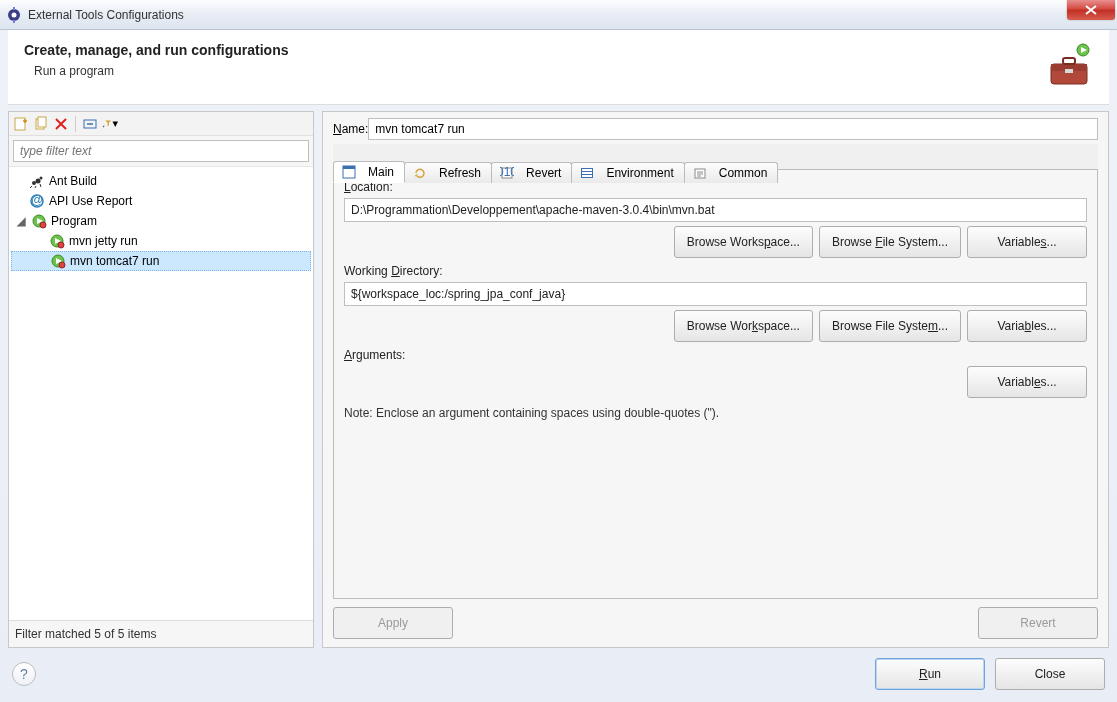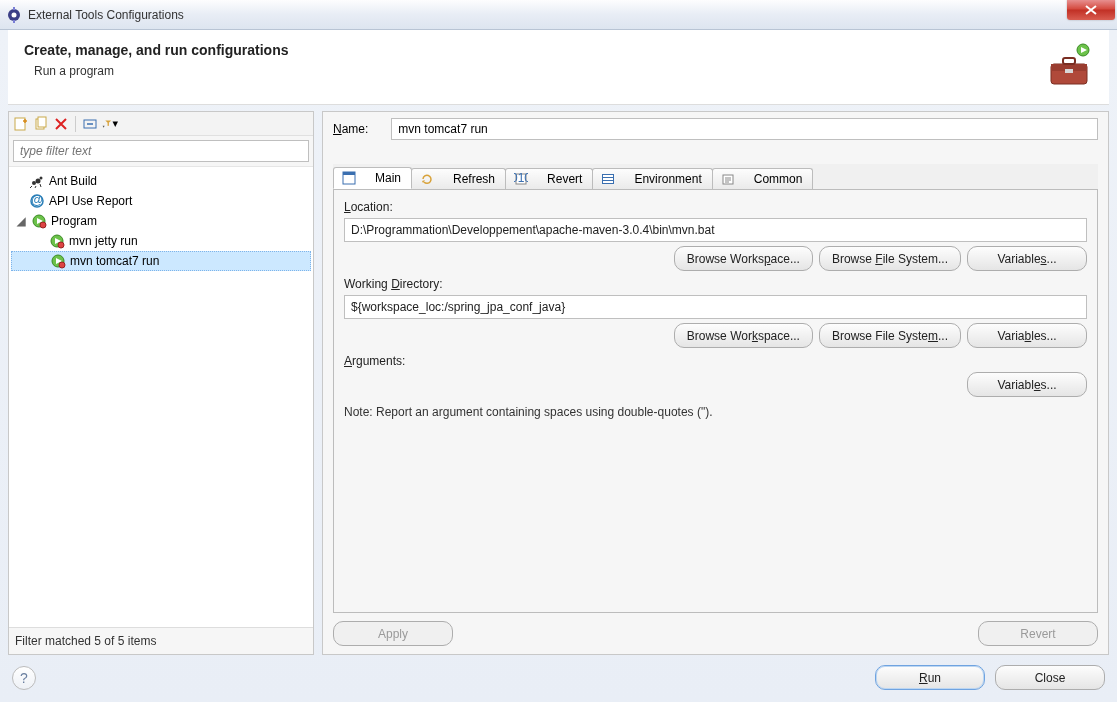--- a/index.html
+++ b/index.html
@@ -30,36 +30,36 @@
 .tree { flex:1; background:#fff; padding:4px 2px; overflow:auto; border-top:1px solid #e6e6e6;}
 .tree-item { display:flex; align-items:center; padding:2px 4px; gap:4px; white-space:nowrap;}
 .tree-item.child { padding-left: 38px; }
 .tree-item.l1 { padding-left: 18px; }
 .tree-item.selected { background:#cce8ff; border:1px dotted #7eb4ea; padding-top:1px; padding-bottom:1px;}
 .expander { width:12px; display:inline-flex; justify-content:center; cursor:pointer; color:#666; }
 .node-icon { width:16px; height:16px; display:inline-flex; align-items:center; justify-content:center;}
 .left-status { border-top:1px solid #ddd; padding:6px; color:#333; background:#f6f6f6;}
 
 .right-pane { flex:1; border:1px solid #c8c8c8; background:#f6f6f6; display:flex; flex-direction:column; padding:6px 10px 8px 10px; min-width:0;}
-.name-row { display:flex; align-items:center; gap:23px; margin-bottom:24px;}
+.name-row { display:flex; align-items:center; gap:0; margin-bottom:4px;}
 .name-row label { }
 .underlined-char { text-decoration: underline; }
 .text-input { flex:1; border:1px solid #bfbfbf; padding:3px 6px; height:22px; background:#fff; outline:none;}
 
 .tabbar { display:flex; align-items:flex-end; border-bottom:1px solid #bcbcbc; background:#f0f0f0; height:26px; position:relative;}
-.tab { display:flex; align-items:center; gap:19px; padding:3px 10px 3px 8px; border:1px solid #bcbcbc; border-bottom:none; margin-right:-1px; background:linear-gradient(#fdfdfd,#eaeaea); border-radius:3px 3px 0 0; cursor:pointer; position:relative; top:0;text-align:center;}
+.tab { display:flex; align-items:center; gap:12px; padding:3px 10px 3px 8px; border:1px solid #bcbcbc; border-bottom:none; margin-right:-1px; background:linear-gradient(#fdfdfd,#eaeaea); border-radius:3px 3px 0 0; cursor:pointer; position:relative; top:14px;text-align:center;}
 .tab.active { background:#fff; border-bottom:1px solid #fff; font-weight:normal; z-index:2;}
 .tab-icon { width:14px; height:14px; display:inline-flex; align-items:center; justify-content:center;}
 
 .tab-content { flex:1; border:1px solid #bcbcbc; border-top:none; background:#f6f6f6; padding:10px; display:flex; flex-direction:column; gap:6px; overflow:auto;}
 .group { display:flex; flex-direction:column; gap:4px; }
 .group-label { color:#222; }
 .display-field { border:1px solid #bfbfbf; background:#fff; padding:4px 6px; height:24px; display:flex; align-items:center; color:#222;}
 .btn-row { display:flex; justify-content:flex-end; gap:6px; }
-.btn { min-width:120px; height:25px; border:1px solid #adadad; background:linear-gradient(#fdfdfd,#e5e5e5); padding:0 12px; cursor:pointer; color:#222; border-radius:10px;}
+.btn { min-width:120px; height:32px; border:1px solid #adadad; background:linear-gradient(#fdfdfd,#e5e5e5); padding:0 12px; cursor:pointer; color:#222; border-radius:3px;}
 .btn:disabled { color:#9a9a9a; background:#f0f0f0; cursor:default;}
 .args-area { border:1px solid #bfbfbf; background:#fff; padding:4px 6px; height:64px; font-family: inherit; resize:none; outline:none;}
 .note { color:#333; margin-top:2px;}
 
 .right-bottom { display:flex; justify-content:space-between; gap:10px; padding:8px 0 0 0;}
 .footer { display:flex; align-items:center; justify-content:space-between; padding:10px 4px 4px 4px;}
 .help-btn { width:24px; height:24px; border-radius:50%; border:1px solid #bcbcbc; display:flex; align-items:center; justify-content:center; color:#6a7fa0; background:linear-gradient(#fff,#eef1f6); cursor:pointer; font-size:14px;}
 .footer-btns { display:flex; gap:10px; }
 .btn-primary { border:1px solid #6fa3e0; box-shadow: 0 0 0 1px #bcd6f2 inset; }
 
@@ -277,21 +277,21 @@
           </div>
         </div>
 
         <div class="group">
           <div class="group-label"><span class="underlined-char">A</span><span>rguments:</span></div>
           <div class="btn-row">
             <button class="btn">Variabl<span class="underlined-char">e</span>s...</button>
           </div>
         </div>
 
-        <div class="note">Note: Report an argument containing spaces using double-quotes (").</div>
+        <div class="note">Note: Enclose an argument containing spaces using double-quotes (").</div>
       </div>
 
       <div class="right-bottom">
         <button class="btn" disabled="">Apply</button>
         <button class="btn" disabled="">Revert</button>
       </div>
     </div>
   </div>
 
   <div class="footer">

